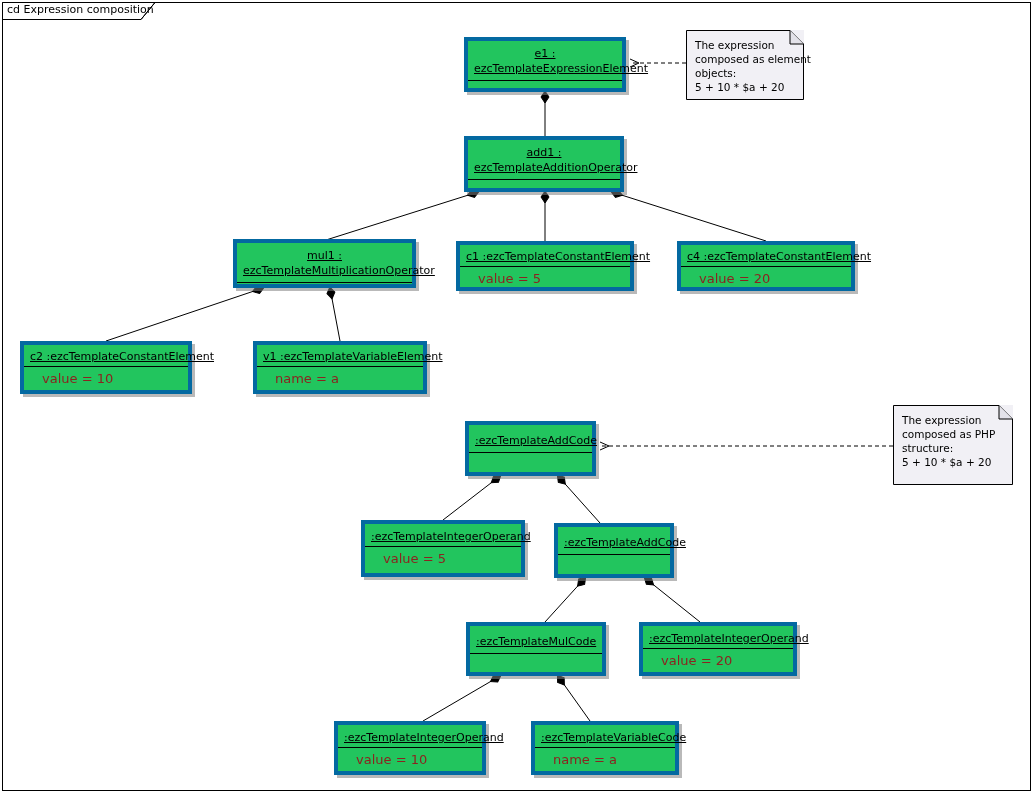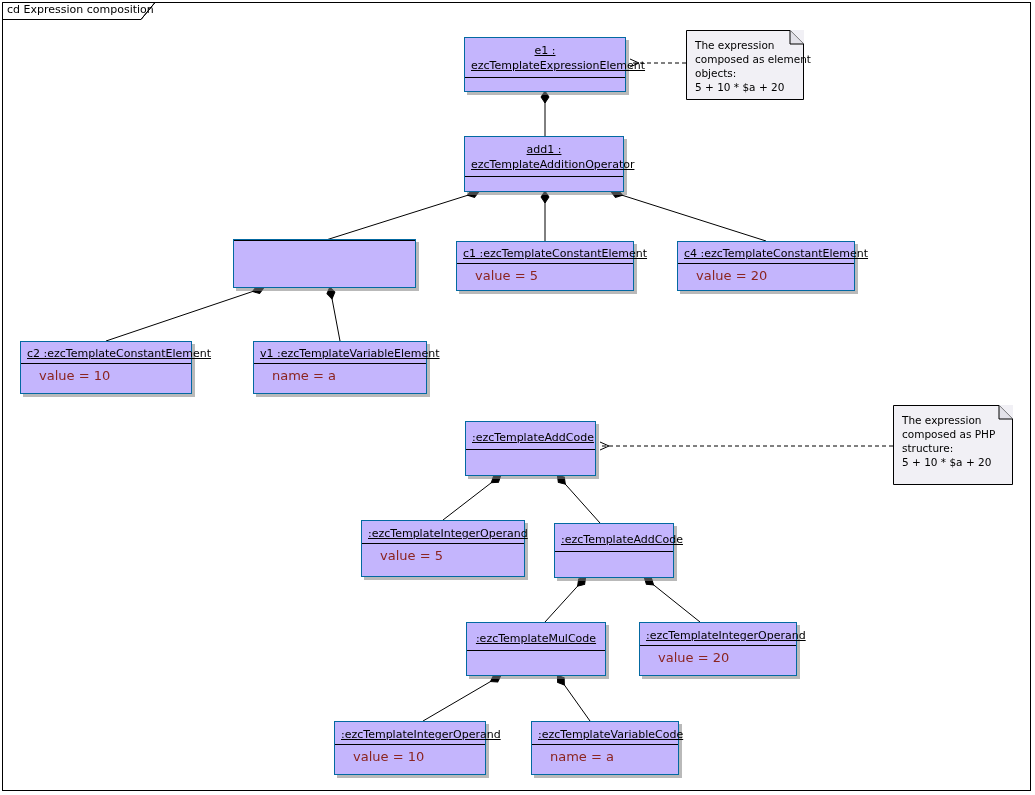--- a/index.html
+++ b/index.html
@@ -59,22 +59,22 @@
     left: 0;
     top: 0;
     width: 1035px;
     height: 795px;
     pointer-events: none;
   }
 
   
   .uml-box {
     position: absolute;
-    background: #c4b5fd;
-    border: 1px solid #0369a1;
+    background: #22c55e;
+    border: 4px solid #0369a1;
     box-sizing: border-box;
     box-shadow: 3px 3px 0 0 rgba(128,128,128,0.55);
   }
   .uml-title-wrap {
     padding: 5px 6px 4px 6px;
     text-align: center;
   }
   .uml-sep {
     height: 1px;
     background: #000000;
@@ -256,20 +256,28 @@
       </div>
       <div class="uml-title-2">
         <span>ezcTemplateAdditionOperator</span>
       </div>
     </div>
     <div class="uml-sep"></div>
     <div class="uml-body-empty"></div>
   </div>
 
   <div class="uml-box" style="left:233px; top:239px; width:183px; height:49px;">
+    <div class="uml-title-wrap">
+      <div class="uml-title-2">
+        <span>mul1 :</span>
+      </div>
+      <div class="uml-title-2">
+        <span>ezcTemplateMultiplicationOperator</span>
+      </div>
+    </div>
     <div class="uml-sep"></div>
     <div class="uml-body-empty"></div>
   </div>
 
   <div class="uml-box" style="left:456px; top:241px; width:178px; height:50px;">
     <div class="uml-title-wrap" style="padding-top:4px; padding-bottom:2px;text-decoration:underline;">
       <div class="uml-title-2">
         <span>c1 :ezcTemplateConstantElement</span>
       </div>
     </div>

